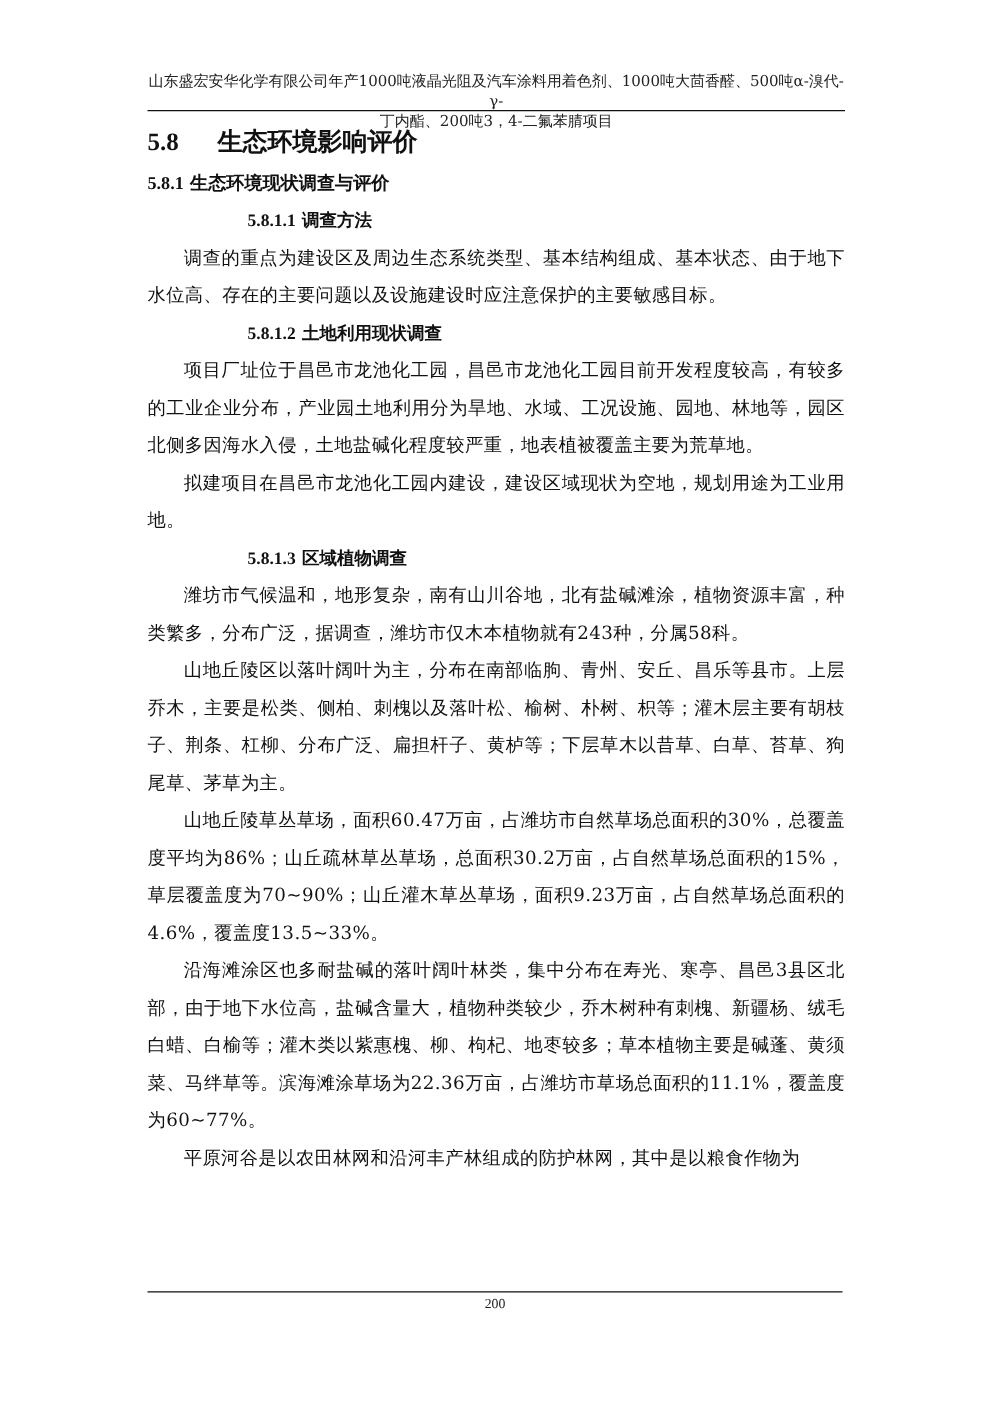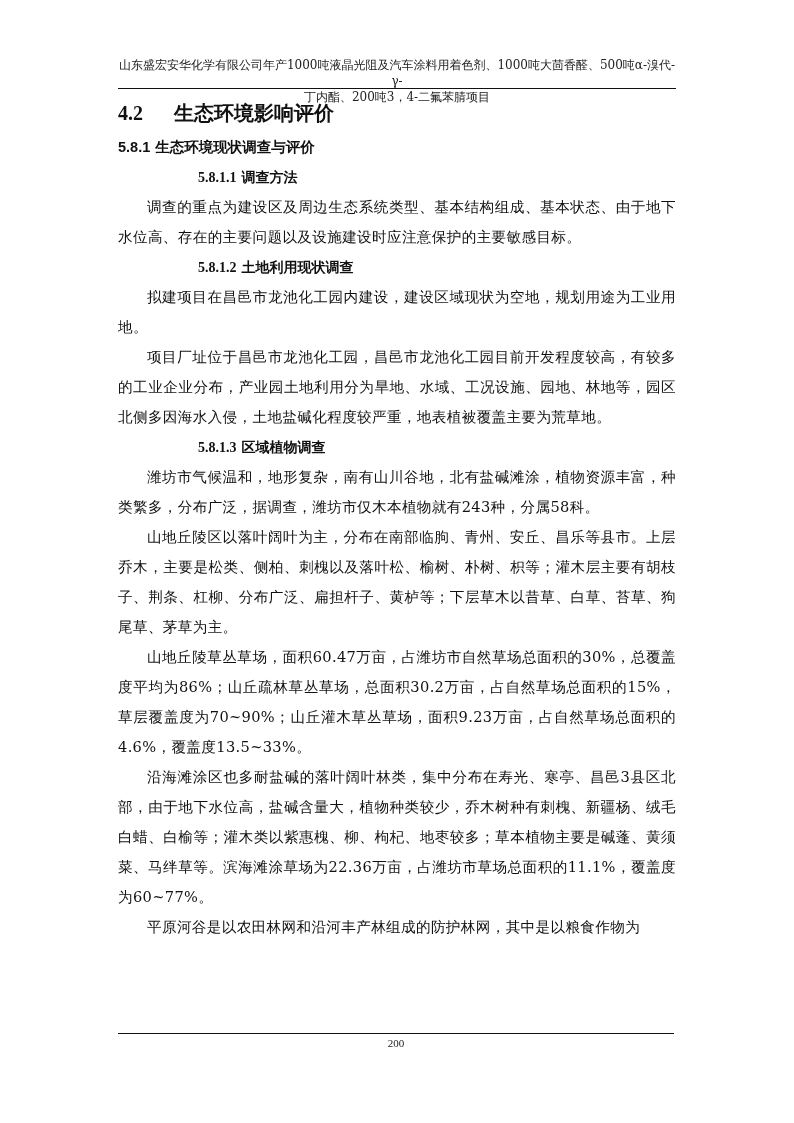--- a/index.html
+++ b/index.html
@@ -6,57 +6,57 @@
   body { width: 794px; height: 1123px; position: relative; overflow: hidden;
          font-family: "DejaVu Serif", "Liberation Serif", serif; color: #111; }
   .page-header { position: absolute; left: 118px; top: 57px; width: 558px;
                  text-align: center; font-size: 12px; line-height: 16px; color: #222; }
   .header-rule { position: absolute; left: 118px; top: 88px; width: 558px; height: 0;
                  border-top: 1.3px solid #111; }
   .content { position: absolute; left: 118px; top: 94px; width: 558px; }
   .h1 { font-size: 20px; font-weight: bold; height: 38px; line-height: 38px; white-space: nowrap; }
   .h1 .num { font-family: "Liberation Serif", serif; display: inline-block; width: 56px; }
   .h2 { font-size: 14.5px; font-weight: bold; height: 30px; line-height: 30px; margin-top: 0px; white-space: nowrap; }
-  .h2 .num { font-family: Liberation Sans, sans-serif; margin-right: 5px; text-align: center; }
+  .h2 .num { font-family: Liberation Serif, serif; margin-right: 5px; text-align: center; }
   .h3 { font-size: 14px; font-weight: bold; height: 30px; line-height: 30px; padding-left: 32px; white-space: nowrap; }
   .h3 .num { font-family: "Liberation Serif", serif; margin-right: 5px; margin-left: 48px; }
   .para { font-size: 14.6px; line-height: 30px; text-indent: 29px; text-align: justify;
           letter-spacing: 0.35px; margin: 0; }
   .footer-rule { position: absolute; left: 118px; top: 1033px; width: 556px; height: 0;
                  border-top: 1.3px solid #111; }
   .page-number { position: absolute; left: 118px; top: 1037px; width: 556px; text-align: center;
                  font-family: "Liberation Serif", serif; font-size: 11px; color: #222; }
 </style>
 </head>
 <body>
 
 <div class="page-header">
   <div>山东盛宏安华化学有限公司年产1000吨液晶光阻及汽车涂料用着色剂、1000吨大茴香醛、500吨α-溴代-γ-</div>
   <div>丁内酯、200吨3，4-二氟苯腈项目</div>
 </div>
 <div class="header-rule"></div>
 
 <div class="content">
   <div class="h1">
-    <span class="num">4.2</span><span>生态环境影响评价</span>
+    <span class="num">5.8</span><span>生态环境影响评价</span>
   </div>
   <div class="h2">
     <span class="num">5.8.1</span><span>生态环境现状调查与评价</span>
   </div>
 
   <div class="h3">
     <span class="num">5.8.1.1</span><span>调查方法</span>
   </div>
   <p class="para">调查的重点为建设区及周边生态系统类型、基本结构组成、基本状态、由于地下水位高、存在的主要问题以及设施建设时应注意保护的主要敏感目标。</p>
 
   <div class="h3">
     <span class="num">5.8.1.2</span><span>土地利用现状调查</span>
   </div>
+  <p class="para">项目厂址位于昌邑市龙池化工园，昌邑市龙池化工园目前开发程度较高，有较多的工业企业分布，产业园土地利用分为旱地、水域、工况设施、园地、林地等，园区北侧多因海水入侵，土地盐碱化程度较严重，地表植被覆盖主要为荒草地。</p>
   <p class="para">拟建项目在昌邑市龙池化工园内建设，建设区域现状为空地，规划用途为工业用地。</p>
-  <p class="para">项目厂址位于昌邑市龙池化工园，昌邑市龙池化工园目前开发程度较高，有较多的工业企业分布，产业园土地利用分为旱地、水域、工况设施、园地、林地等，园区北侧多因海水入侵，土地盐碱化程度较严重，地表植被覆盖主要为荒草地。</p>
 
   <div class="h3">
     <span class="num">5.8.1.3</span><span>区域植物调查</span>
   </div>
   <p class="para">潍坊市气候温和，地形复杂，南有山川谷地，北有盐碱滩涂，植物资源丰富，种类繁多，分布广泛，据调查，潍坊市仅木本植物就有243种，分属58科。</p>
   <p class="para">山地丘陵区以落叶阔叶为主，分布在南部临朐、青州、安丘、昌乐等县市。上层乔木，主要是松类、侧柏、刺槐以及落叶松、榆树、朴树、枳等；灌木层主要有胡枝子、荆条、杠柳、分布广泛、扁担杆子、黄栌等；下层草木以昔草、白草、苔草、狗尾草、茅草为主。</p>
   <p class="para">山地丘陵草丛草场，面积60.47万亩，占潍坊市自然草场总面积的30%，总覆盖度平均为86%；山丘疏林草丛草场，总面积30.2万亩，占自然草场总面积的15%，草层覆盖度为70~90%；山丘灌木草丛草场，面积9.23万亩，占自然草场总面积的4.6%，覆盖度13.5~33%。</p>
   <p class="para">沿海滩涂区也多耐盐碱的落叶阔叶林类，集中分布在寿光、寒亭、昌邑3县区北部，由于地下水位高，盐碱含量大，植物种类较少，乔木树种有刺槐、新疆杨、绒毛白蜡、白榆等；灌木类以紫惠槐、柳、枸杞、地枣较多；草本植物主要是碱蓬、黄须菜、马绊草等。滨海滩涂草场为22.36万亩，占潍坊市草场总面积的11.1%，覆盖度为60~77%。</p>
   <p class="para">平原河谷是以农田林网和沿河丰产林组成的防护林网，其中是以粮食作物为</p>
 </div>

